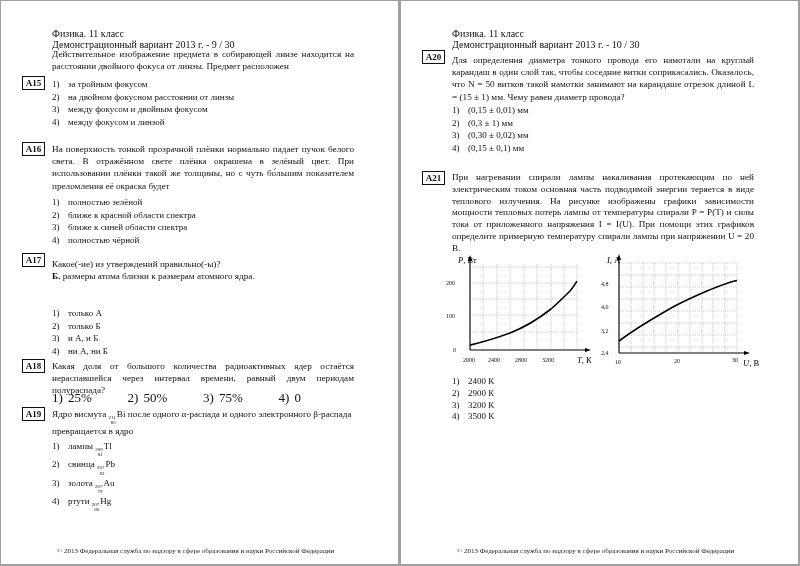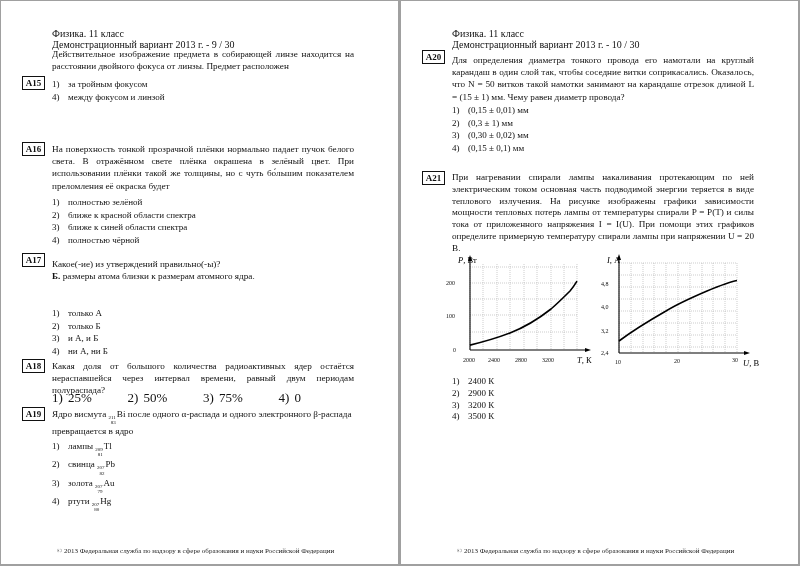--- a/index.html
+++ b/index.html
@@ -42,20 +42,22 @@
   <div class="hdr">
     <span>Физика. 11 класс</span>
     <span>Демонстрационный вариант 2013 г. - 9 / 30</span>
   </div>
 
   <div class="q" style="top:46px;">
     <div class="qlabel" style="top:0;margin-top:29px;">A15</div>
     <div class="qtext" style="top:1px;">Действительное изображение предмета в собирающей линзе находится на расстоянии двойного фокуса от линзы. Предмет расположен</div>
     <div class="opts" style="top:31px;">
       <div class="opt"><span class="n">1)</span><span>за тройным фокусом</span></div>
+      <div class="opt"><span class="n">2)</span><span>на двойном фокусном расстоянии от линзы</span></div>
+      <div class="opt"><span class="n">3)</span><span>между фокусом и двойным фокусом</span></div>
       <div class="opt"><span class="n">4)</span><span>между фокусом и линзой</span></div>
     </div>
   </div>
 
   <div class="q" style="top:141px;">
     <div class="qlabel" style="top:0;">A16</div>
     <div class="qtext" style="top:1px;">На поверхность тонкой прозрачной плёнки нормально падает пучок белого света. В отражённом свете плёнка окрашена в зелёный цвет. При использовании плёнки такой же толщины, но с чуть бо́льшим показателем преломления её окраска будет</div>
     <div class="opts" style="top:54px;">
       <div class="opt"><span class="n">1)</span><span>полностью зелёной</span></div>
       <div class="opt"><span class="n">2)</span><span>ближе к красной области спектра</span></div>

